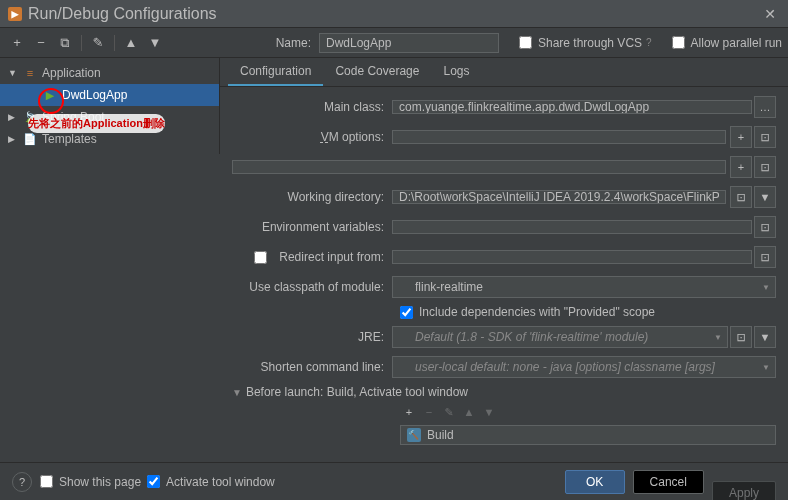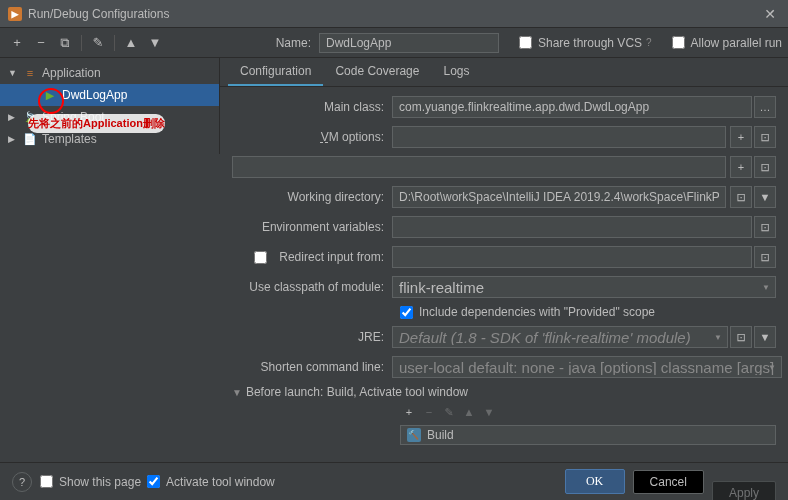--- a/index.html
+++ b/index.html
@@ -29,21 +29,21 @@
       border-radius: 2px;
       margin-right: 6px;
       display: flex;
       align-items: center;
       justify-content: center;
       font-size: 9px;
       color: #fff;
       font-weight: bold;
     }
     .title-bar-text {
-      font-size: 12px;
+      font-size: 16px;
       color: #bbbbbb;
       flex: 1;
     }
     .title-bar-close {
       color: #bbbbbb;
       font-size: 14px;
       cursor: pointer;
       padding: 0 4px;
     }
 
@@ -219,21 +219,21 @@
       padding-right: 8px;
     }
     .form-label .underline { text-decoration: underline; text-decoration-style: dashed; }
     .form-input {
       flex: 1;
       background: #45494a;
       border: 1px solid #5e6263;
       color: #bbbbbb;
       padding: 2px 6px;
       font-size: 12px;
-      height: 22px;
+      height: 14px;
       outline: none;
     }
     .form-btn-sm {
       width: 22px;
       height: 22px;
       background: #45494a;
       border: 1px solid #5e6263;
       color: #bbbbbb;
       cursor: pointer;
       display: flex;
@@ -244,22 +244,22 @@
     }
     .form-btn-group {
       display: flex;
       margin-left: 2px;
     }
     .form-select {
       flex: 1;
       background: #45494a;
       border: 1px solid #5e6263;
       color: #bbbbbb;
-      padding: 2px 6px;
-      font-size: 15px;
+      padding: 2px 22px;
+      font-size: 12px;
       height: 22px;
       outline: none;
       appearance: none;
     }
     .select-wrapper {
       flex: 1;
       position: relative;
       display: flex;
     }
     .select-wrapper::after {
@@ -358,21 +358,20 @@
       background: #000000;
       color: #bbbbbb;
       cursor: pointer;
       border-radius: 2px;
       min-width: 60px;
     }
     .dialog-btn.primary {
       background: #365880;
       border-color: #4a76a8;
       color: #ffffff;
-      font-family: Liberation Serif, serif;
     }
     .dialog-btn.disabled { opacity: 0.4; cursor: default; margin-top: 22px; }
 
     .help-btn {
       width: 20px;
       height: 20px;
       border: 1px solid #5e6263;
       border-radius: 50%;
       background: transparent;
       color: #bbbbbb;
@@ -536,21 +535,21 @@
               <option>Default (1.8 - SDK of 'flink-realtime' module)</option>
             </select>
           </div>
           <button class="form-btn-sm">⊡</button>
           <button class="form-btn-sm">▼</button>
         </div>
 
         <div class="form-row">
           <span class="form-label">Shorten command line:</span>
           <div class="select-wrapper">
-            <select class="form-select" style="color:#888;">
+            <select class="form-select" style="color:#888;font-style:italic;">
               <option>user-local default: none - java [options] classname [args]</option>
             </select>
           </div>
         </div>
 
 
         <div class="section-header">
           <span class="arrow">▼</span>
           <span>Before launch: Build, Activate tool window</span>
         </div>

